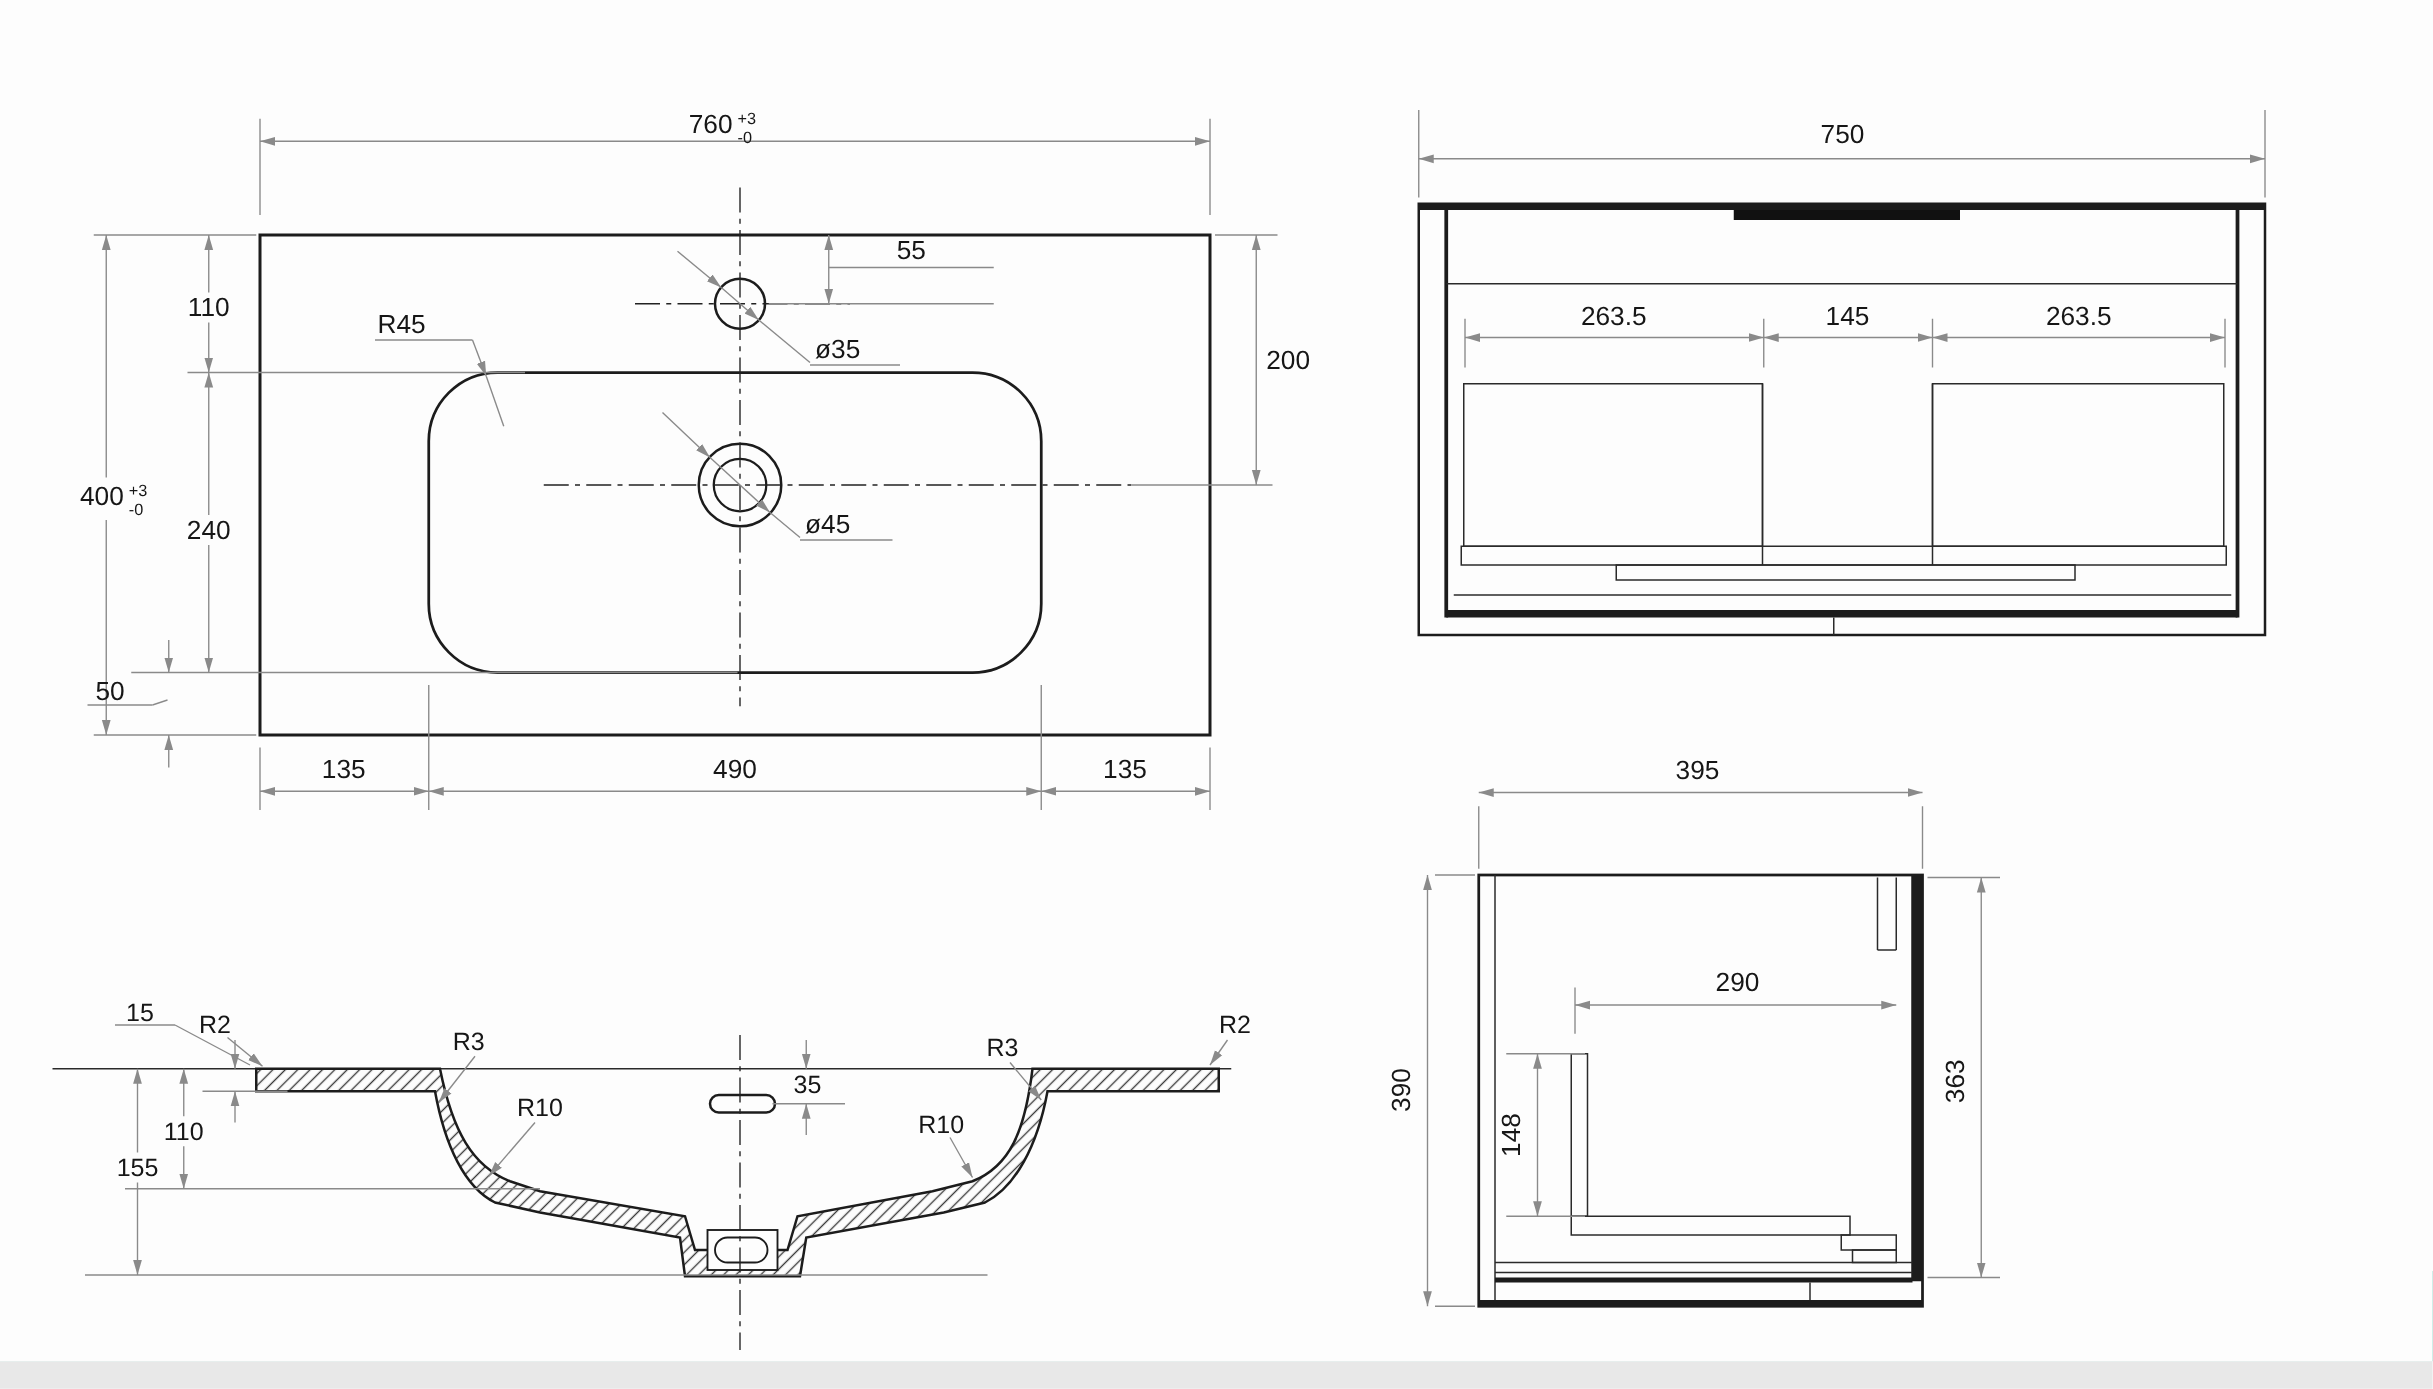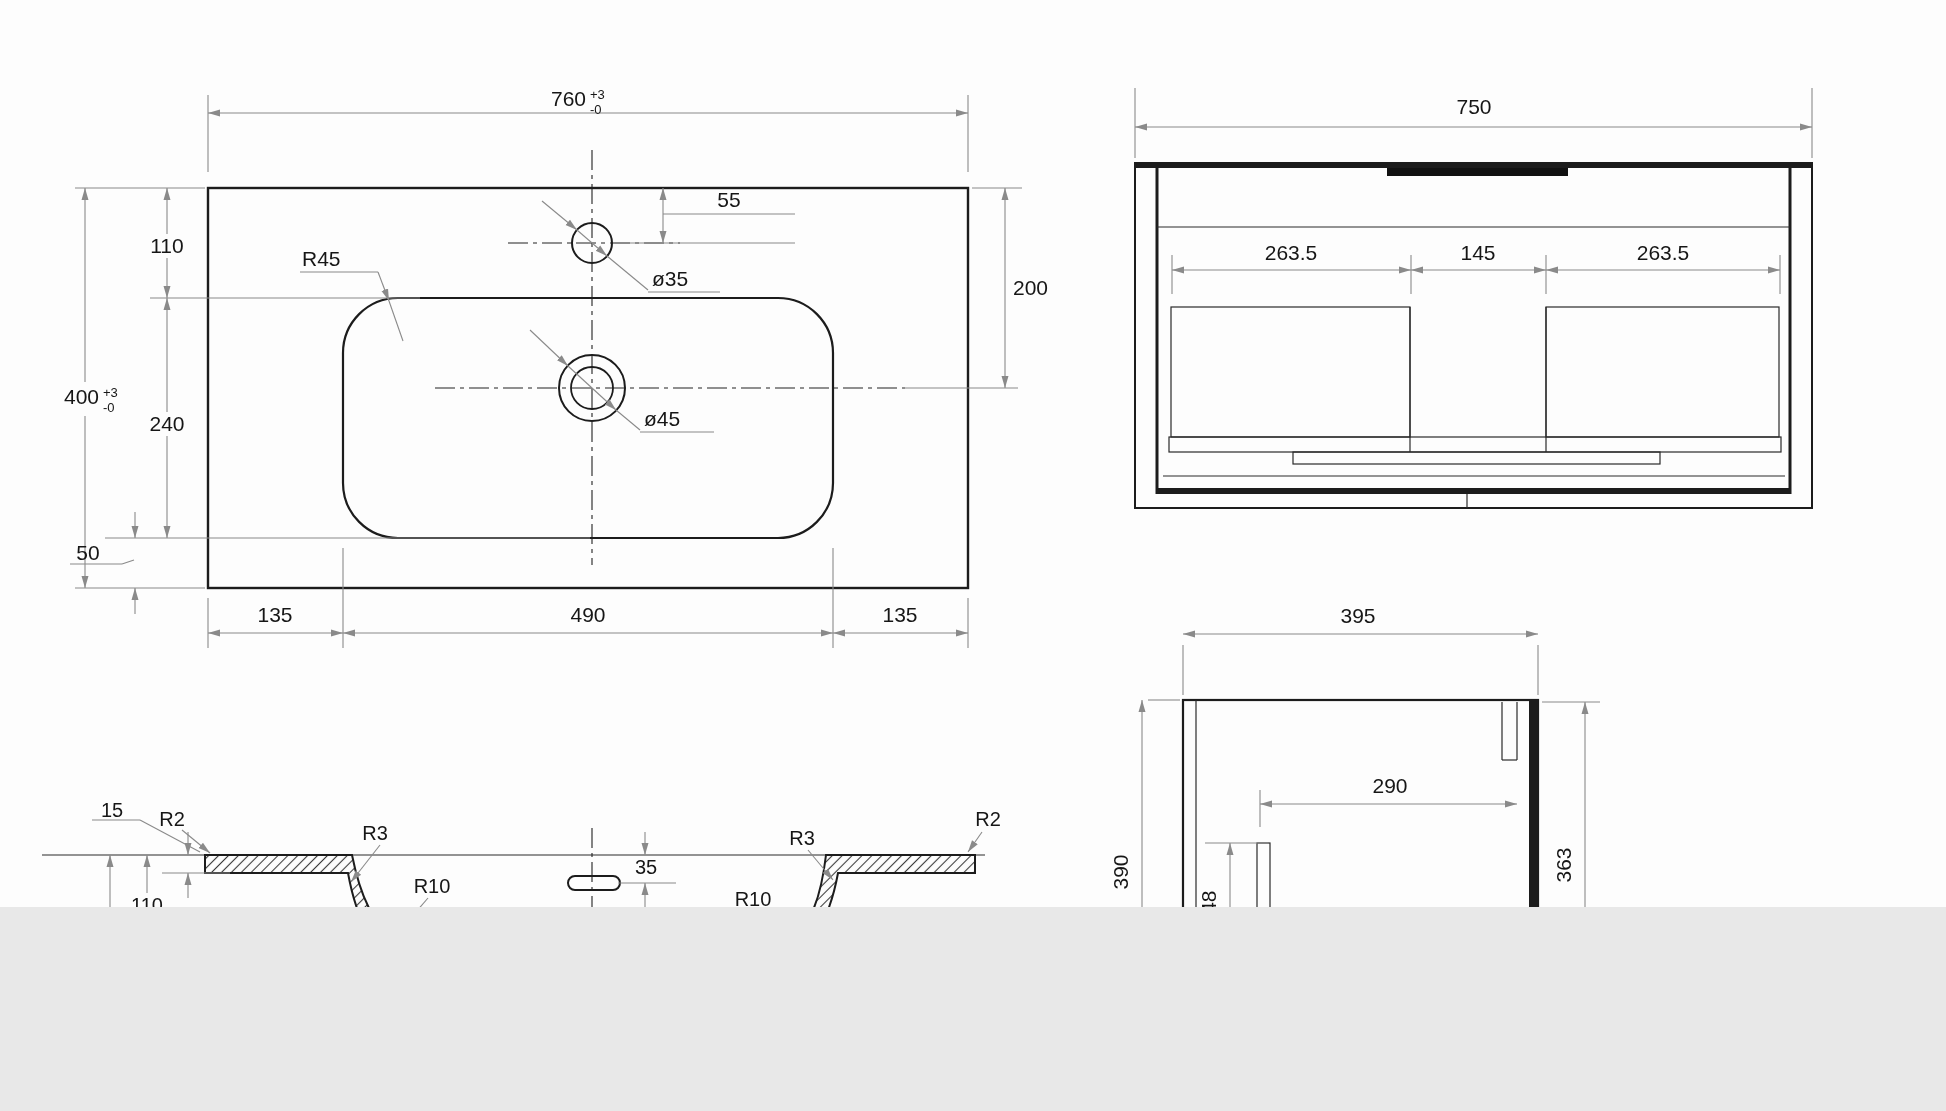--- a/index.html
+++ b/index.html
@@ -1,17 +1,17 @@
 <!DOCTYPE html>
 <html><head>
 <meta charset="utf-8">
 <style>
   html,body{margin:0;padding:0;background:#e8e8e8;}
   .sheet{
-    width:1946px;height:907px;background:#5eead4;position:relative;
+    width:1946px;height:1089px;background:#5eead4;position:relative;
     font-family:"Liberation Sans", sans-serif;
   }
   svg{display:block}
   text{fill:#161616;font-family:"Liberation Sans","DejaVu Sans",sans-serif;}
   .dimtxt{font-size:21px;}
   .dimtxt-sm{font-size:20px;}
   .tol{font-size:13px;}
   .obj{stroke:#1c1c1c;fill:none;}
   .objthin{stroke:#2a2a2a;fill:none;stroke-width:1.2;}
   .dim{stroke:#8a8a8a;stroke-width:1.1;fill:none;}

